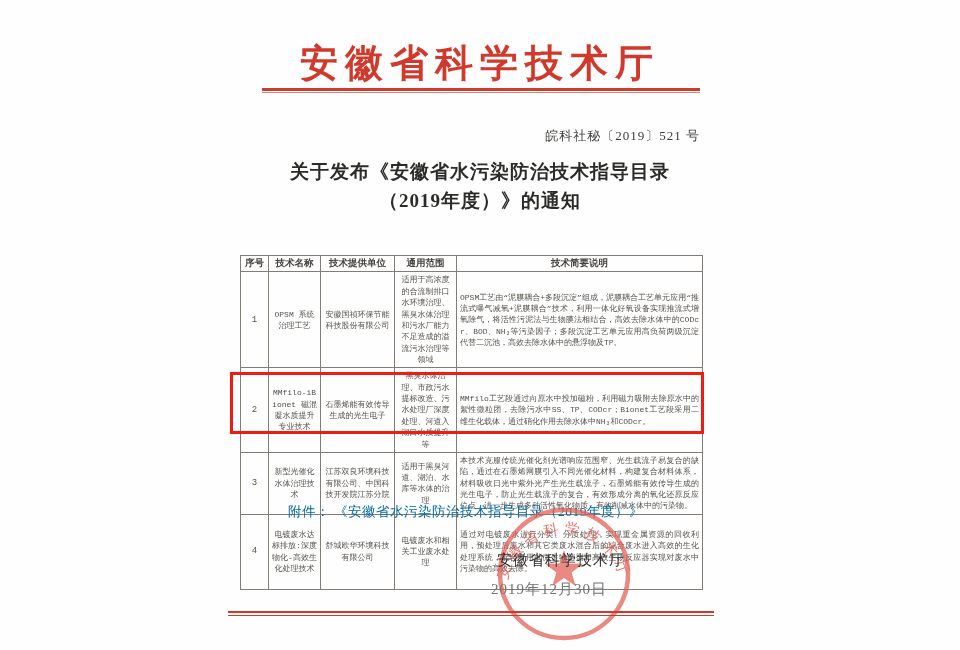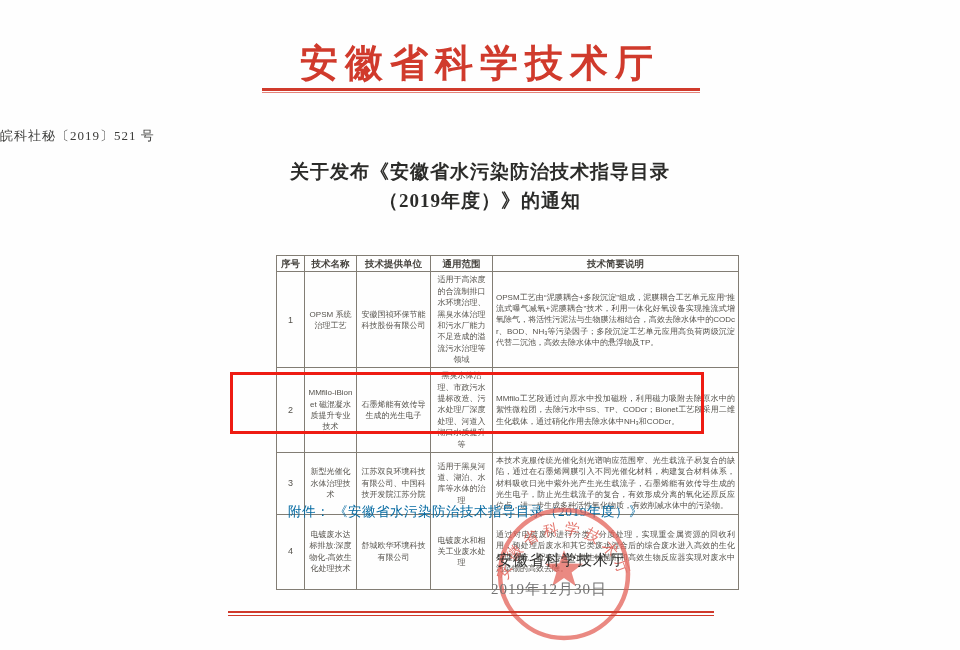--- a/index.html
+++ b/index.html
@@ -15,35 +15,34 @@
     position:absolute; top:38px; left:0; width:960px;
     text-align:center; font-size:38px; font-weight:bold;
     color:#d03a2c; letter-spacing:7px;
   }
   .redline-top{ position:absolute; top:88px; left:262px; width:438px;
     border-top:3px solid #d03a2c; }
   .redline-top::after{ content:""; position:absolute; left:0; top:1px; width:100%;
     border-top:1px solid #e4837a; }
 
   .doc-number{
-    position:absolute; top:127px; left:0; width:700px; text-align:left;
+    position:absolute; top:127px; left:0; width:700px; text-align:right;
     font-size:13px; color:#3c3c3a; letter-spacing:1px;
   }
 
   .notice-title{
     position:absolute; top:158px; left:0; width:960px; text-align:center;
     font-size:19px; font-weight:bold; color:#2b2b29; line-height:1.5;
     letter-spacing:1px;
   }
 
   table.techtable{
     position:absolute; top:255px; left:240px; width:462px;
     border-collapse:collapse; table-layout:fixed;
-    font-family:Liberation Sans, sans-serif;
-    margin-left:36px;
+    font-family:Liberation Mono, monospace;
   }
   .techtable th, .techtable td{
     border:1px solid #827d74; vertical-align:middle;
     color:#55524c; font-size:8px; line-height:1.42; padding:2px 3px;
     overflow:hidden; word-break:break-all;text-align:center;
   }
   .techtable th{
     font-size:9.5px; font-weight:bold; text-align:center; padding:1px 0;
     color:#45423d; height:15px;
   }

